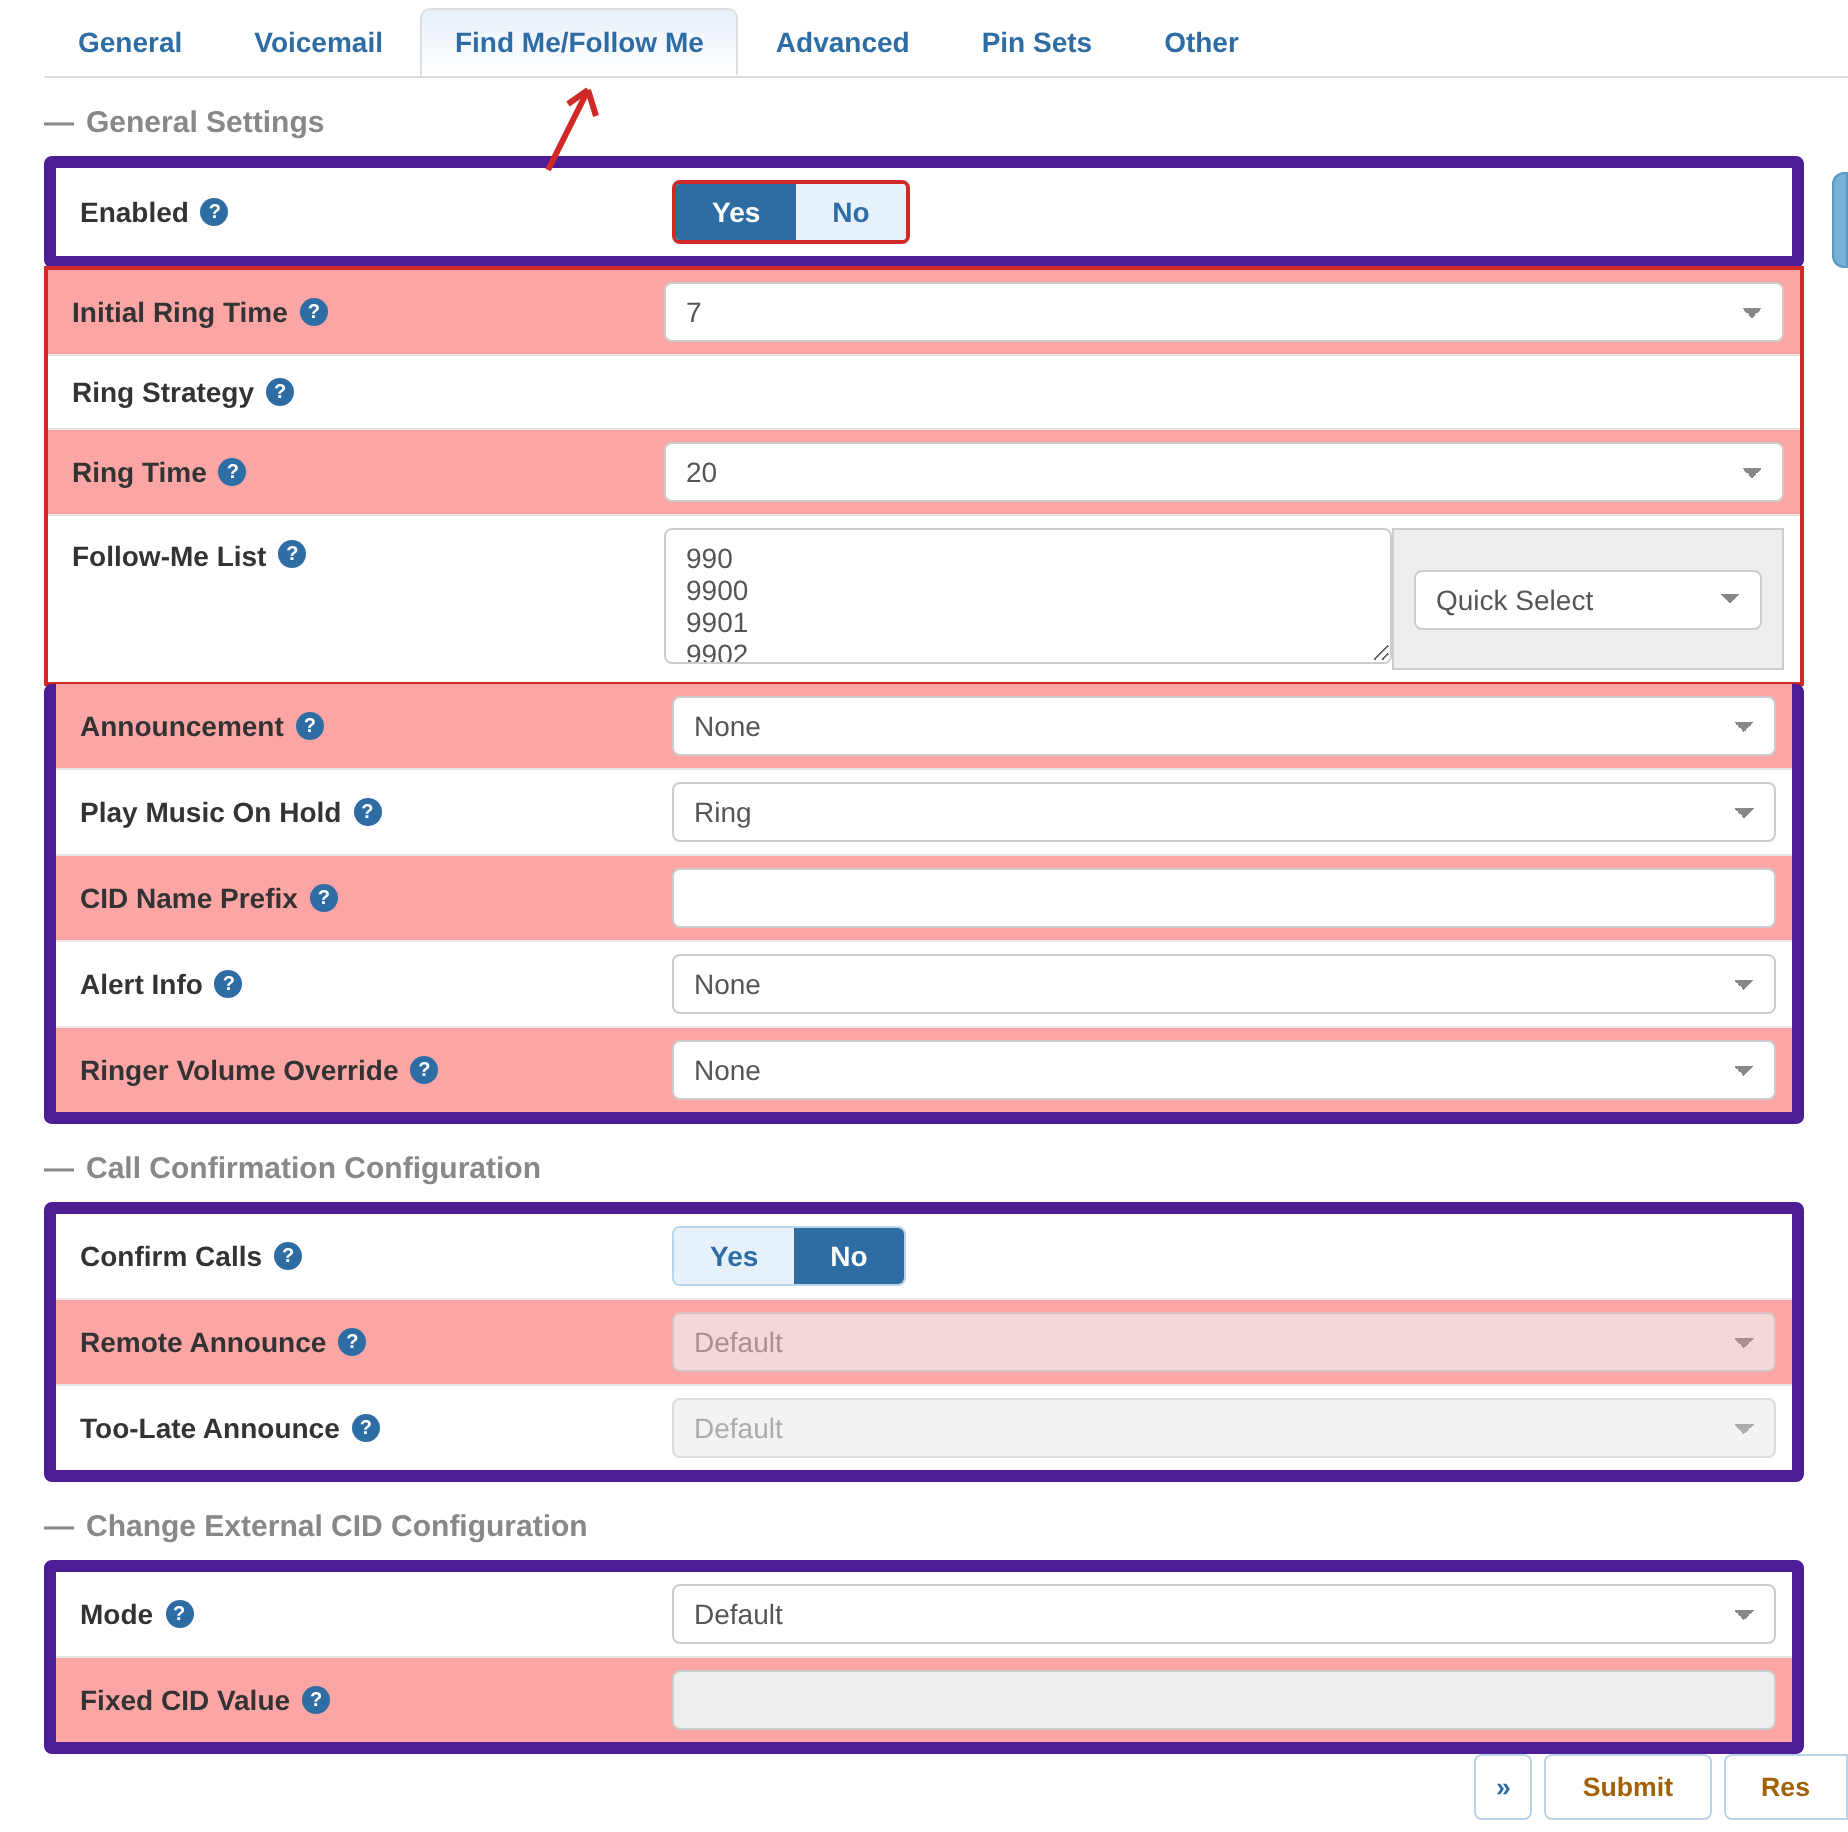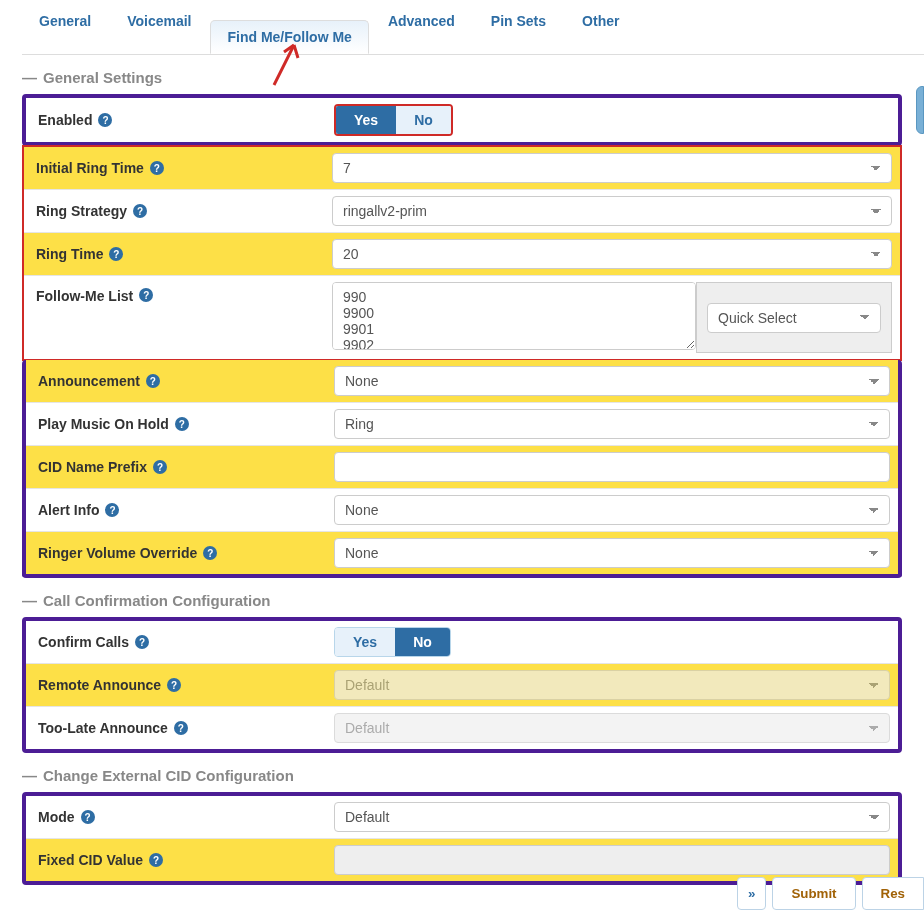--- a/index.html
+++ b/index.html
@@ -1,26 +1,26 @@
 <!DOCTYPE html>
 <html><head>
 <meta charset="utf-8">
 <style>
 * { box-sizing: border-box; margin: 0; padding: 0; }
 body { font-family: "Helvetica Neue", Helvetica, Arial, sans-serif; font-size: 14px; color: #333; background: #fff; width: 924px; }
 .tabs { display: flex; margin: 4px 0 0 22px; border-bottom: 1px solid #ddd; }
 .tab { padding: 8px 16px; color: #2e6da4; font-weight: 700; cursor: pointer; background: #fff; border: 1px solid transparent; border-radius: 5px 5px 0 0; margin-right: 2px; }
-.tab.active { border: 1px solid #ddd; border-bottom: 1px solid #fff; background: linear-gradient(#e7f1fa, #fff); margin-top: 16px; }
+.tab.active { border: 1px solid #ddd; border-bottom: 1px solid #fff; background: linear-gradient(#e7f1fa, #fff); }
 .section-wrap { padding: 0 22px 12px 22px; }
 .section-title { display: flex; align-items: center; gap: 6px; color: #888; font-weight: 700; font-size: 15px; padding: 14px 0 8px 0; }
 .section-collapse { color: #888; font-weight: 700; }
-.panel { border: 4px solid #4c1d95; border-radius: 4px; overflow: hidden; }
+.panel { border: 6px solid #4c1d95; border-radius: 4px; overflow: hidden; }
 .row { display: flex; align-items: stretch; border-bottom: 1px solid #e5e5e5; }
 .row:last-child { border-bottom: none; }
-.row.alt { background: #fde047; }
+.row.alt { background: #fca5a5; }
 .cell-label { width: 300px; padding: 10px 12px; font-weight: 700; color: #333; display: flex; align-items: center; gap: 6px; }
 .cell-field { flex: 1; padding: 6px 8px; display: flex; align-items: center; gap: 0; }
 .help-icon { display: inline-flex; align-items: center; justify-content: center; width: 14px; height: 14px; border-radius: 50%; background: #2e6da4; color: #fff; font-size: 10px; font-weight: 700; cursor: pointer; }
 .btn-toggle { display: inline-flex; border: 1px solid #b8d6ea; border-radius: 4px; overflow: hidden; }
 .btn-toggle .opt { padding: 6px 18px; font-weight: 700; color: #2e6da4; background: #e7f1fa; cursor: pointer; border: none; font-size: 14px; }
 .btn-toggle .opt.selected { background: #2e6da4; color: #fff; }
 .btn-toggle.red-border { border: 2px solid #cf2a27; }
 .select, .input, .textarea { width: 100%; padding: 6px 10px; border: 1px solid #ccc; border-radius: 4px; font-size: 14px; color: #555; background: #fff; }
 .select { appearance: none; background-image: linear-gradient(45deg, transparent 50%, #888 50%), linear-gradient(135deg, #888 50%, transparent 50%); background-position: calc(100% - 15px) 50%, calc(100% - 10px) 50%; background-size: 5px 5px, 5px 5px; background-repeat: no-repeat; padding-right: 28px; }
 .select.disabled, .input.disabled { background-color: #eee; color: #888; }
@@ -85,25 +85,20 @@
         <select class="select">
           <option>7</option>
         </select>
       </div>
     </div>
     <div class="row">
       <div class="cell-label">
         <span>Ring Strategy</span>
         <span class="help-icon">?</span>
       </div>
-      <div class="cell-field">
-        <select class="select">
-          <option>ringallv2-prim</option>
-        </select>
-      </div>
     </div>
     <div class="row alt">
       <div class="cell-label">
         <span>Ring Time</span>
         <span class="help-icon">?</span>
       </div>
       <div class="cell-field">
         <select class="select">
           <option>20</option>
         </select>

